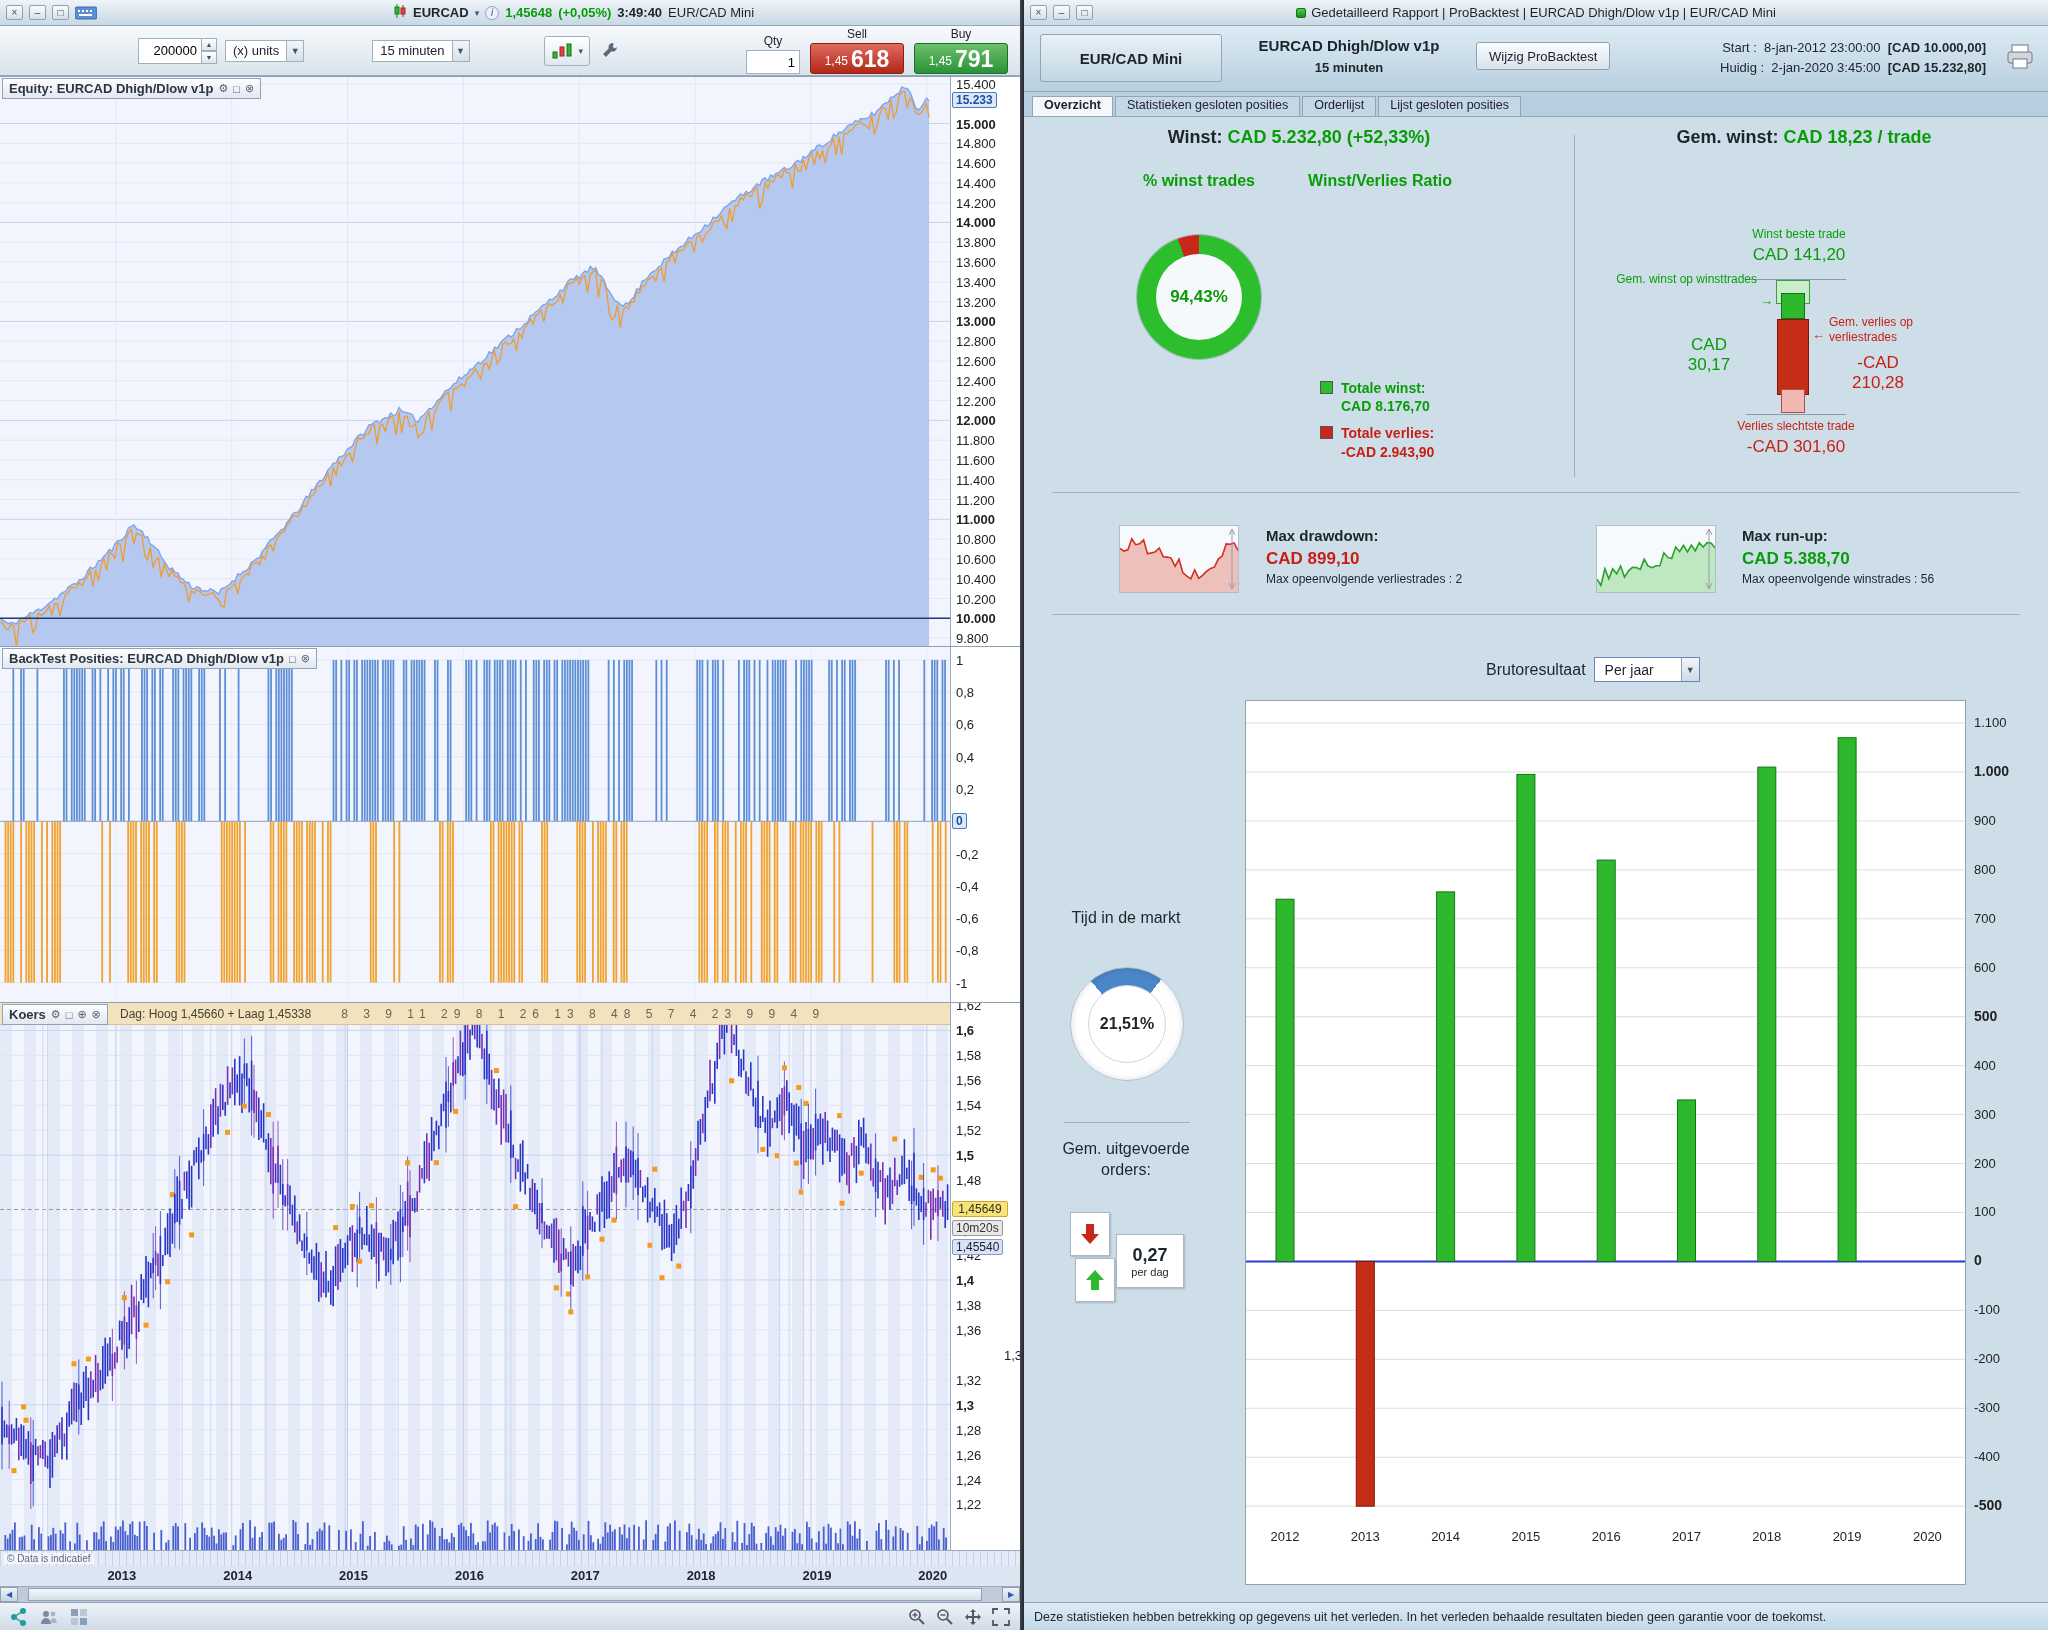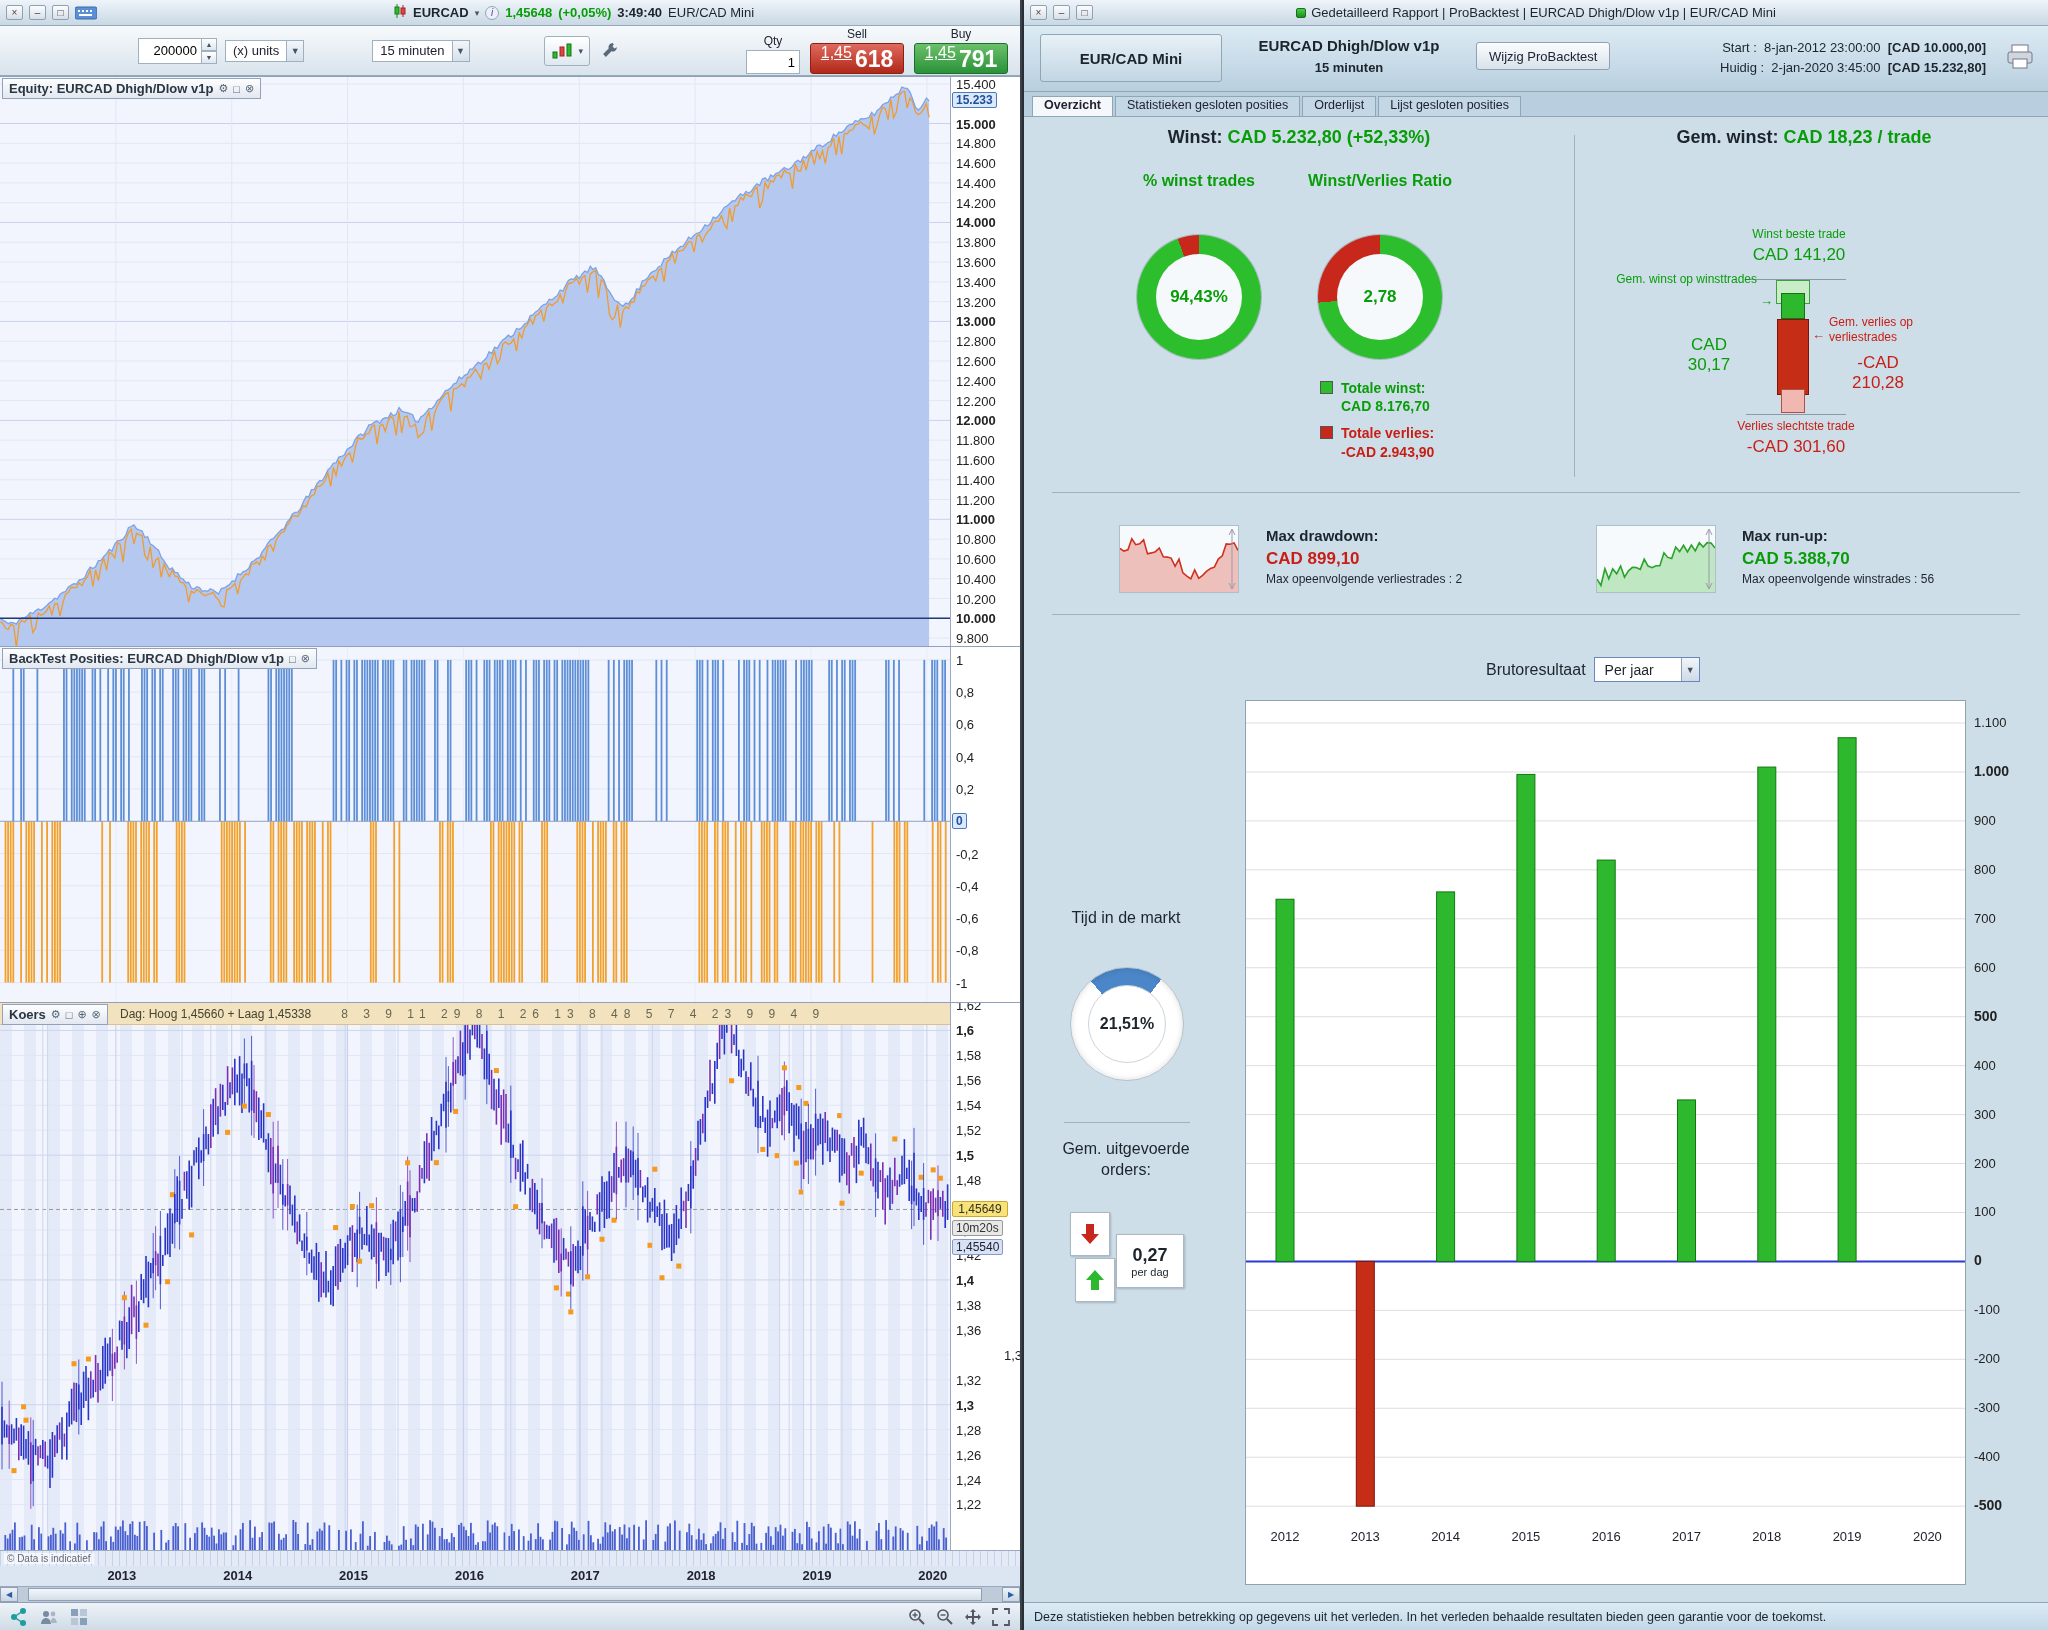--- a/index.html
+++ b/index.html
@@ -27,21 +27,21 @@
   .spin span{height:13px;font-size:7px;line-height:12px;text-align:center;border:1px solid #9fb0c0;border-left:none;background:linear-gradient(#fff,#dde6ee);color:#456;}
   .sel{height:22px;border:1px solid #9fb0c0;background:#fff;display:flex;align-items:center;}
   .sel .txt{padding:0 7px;}
   .sel .car{width:17px;align-self:stretch;background:linear-gradient(#f2f6fa,#d6e0ea);border-left:1px solid #9fb0c0;display:flex;align-items:center;justify-content:center;font-size:9px;color:#456;}
   .tbtn{height:30px;border:1px solid #9fb0c0;background:linear-gradient(#fff,#dfe8f0);border-radius:3px;display:flex;align-items:center;padding:0 6px;gap:4px;}
   .trade-cluster{margin-left:auto;display:flex;align-items:flex-end;gap:10px;padding-right:4px;}
   .tcol{display:flex;flex-direction:column;align-items:center;gap:2px;font-size:12px;}
   .pxbtn{width:94px;height:31px;border-radius:3px;display:flex;align-items:flex-end;justify-content:center;gap:3px;color:#fff;border:1px solid;}
   .pxbtn.sell{background:linear-gradient(#e06a5f,#b02818);border-color:#8c1f12;}
   .pxbtn.buy{background:linear-gradient(#6cc06c,#2a9238);border-color:#1d6e28;}
-  .px-sm{font-size:16px;margin-bottom:11px;text-decoration:underline;}
+  .px-sm{font-size:12px;margin-bottom:5px;}
   .px-lg{font-size:23px;font-weight:bold;line-height:27px;}
   
   .panel{display:flex;position:relative;border-top:1px solid #8fa0b8;}
   .panel.equity{flex:0 0 570px;}
   .panel.positions{flex:0 0 356px;justify-content:flex-end;}
   .panel.koers{flex:0 0 548px;}
   .plot{flex:1;position:relative;background:#f2f5fd;overflow:hidden;}
   .scale{width:70px;flex:0 0 70px;position:relative;background:#fff;border-left:1px solid #9aa8c0;overflow:hidden;font-size:13px;color:#222;}
   .tick{position:absolute;left:5px;transform:translateY(-50%);white-space:nowrap;}
   .tick.tb{font-weight:bold;}
@@ -1686,25 +1686,20 @@
       </div>
 
       <div class="donut-title" style="left:94px;top:54px">% winst trades</div>
       <div class="donut-title" style="left:275px;top:54px">Winst/Verlies Ratio</div>
 
       <div class="donut" style="left: 113px; top: 118px; background: conic-gradient(rgb(45, 190, 45) 0deg, rgb(45, 190, 45) 94.43%, rgb(200, 40, 28) 94.43%, rgb(200, 40, 28) 100%);">
         <div class="hole">
             <span class="grn">94,43%</span>
           </div>
       </div>
-      <div class="donut" style="left: 294px; top: 118px; background: conic-gradient(rgb(45, 190, 45) 0deg, rgb(45, 190, 45) 73.545%, rgb(200, 40, 28) 73.545%, rgb(200, 40, 28) 100%);">
-        <div class="hole">
-            <span class="grn">2,78</span>
-          </div>
-      </div>
 
       <div class="totals-block">
         <div class="trow">
             <span class="sq g"></span>
             <span class="grn"><span>Totale winst:</span><br><span>CAD 8.176,70</span></span>
           </div>
         <div class="trow">
             <span class="sq r"></span>
             <span class="red"><span>Totale verlies:</span><br><span>-CAD 2.943,90</span></span>
           </div>

